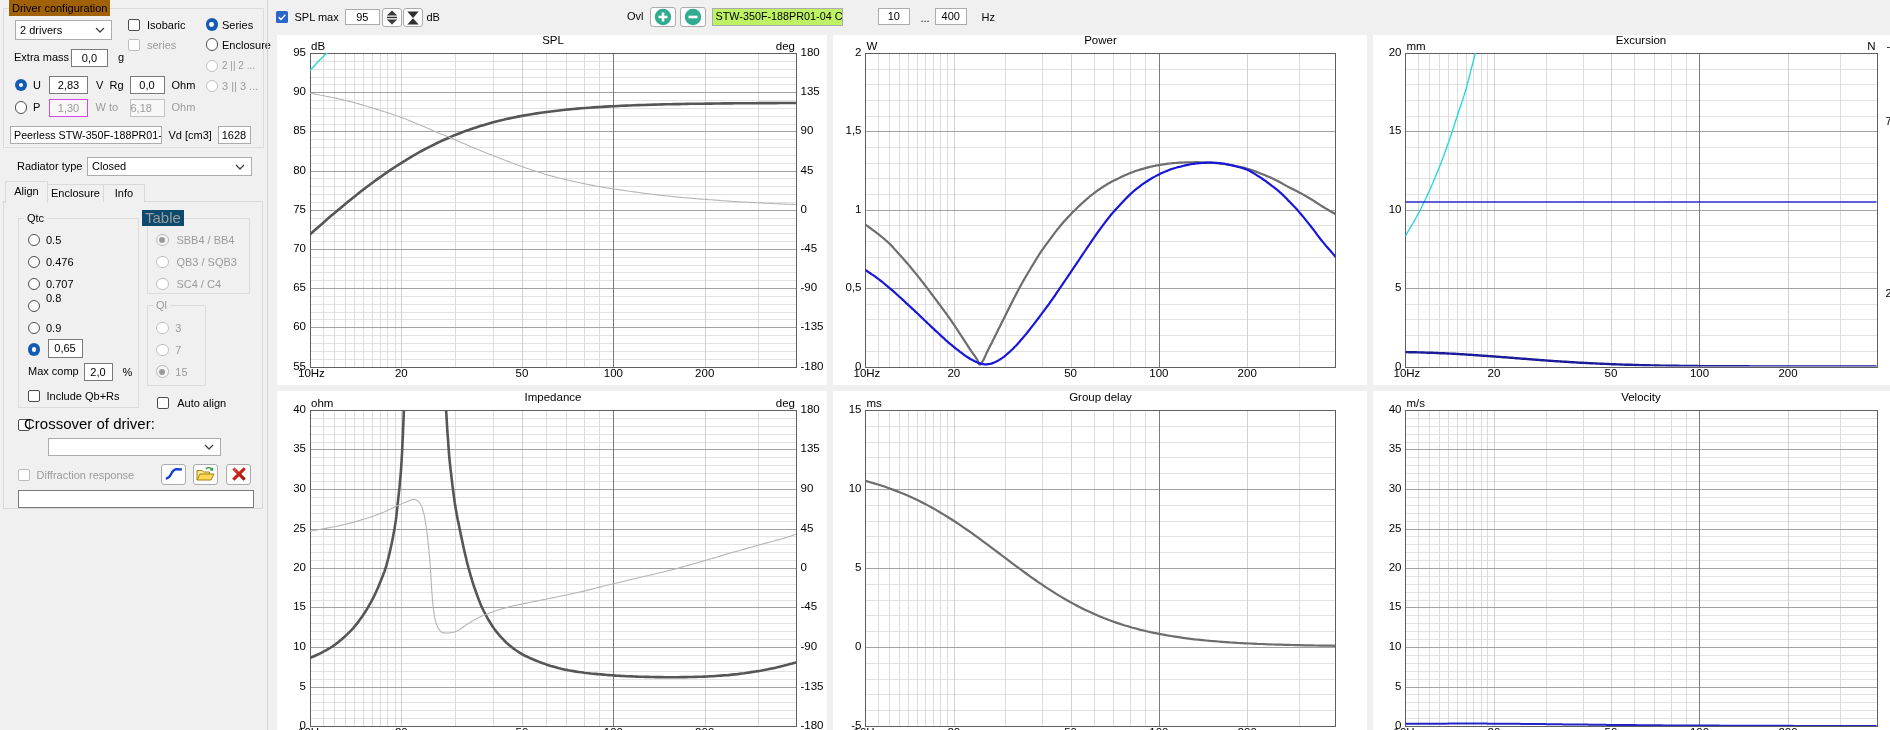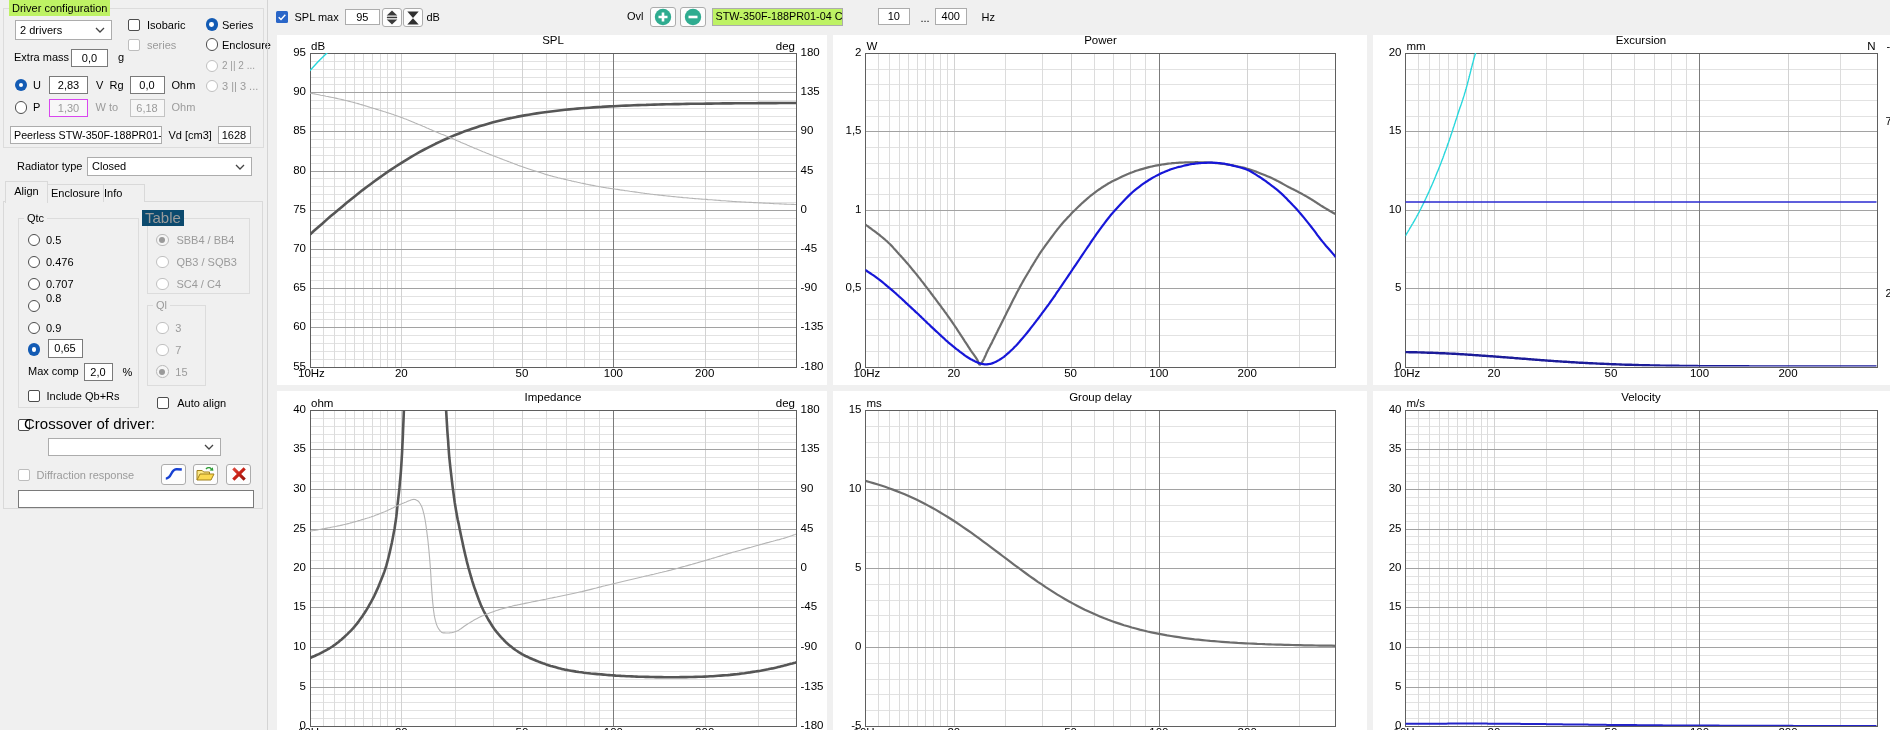--- a/index.html
+++ b/index.html
@@ -193,21 +193,21 @@
       <text x="28.5" y="258.5" text-anchor="end" font-size="11.5" fill="#000">10</text>
       <text x="28.5" y="298.5" text-anchor="end" font-size="11.5" fill="#000">5</text>
       <text x="28.5" y="337.5" text-anchor="end" font-size="11.5" fill="#000">0</text>
       <text x="20.5" y="345.0" text-anchor="start" font-size="11.5" fill="#000">10Hz</text>
       <text x="121.0" y="345.0" text-anchor="middle" font-size="11.5" fill="#000">20</text>
       <text x="238.0" y="345.0" text-anchor="middle" font-size="11.5" fill="#000">50</text>
       <text x="326.5" y="345.0" text-anchor="middle" font-size="11.5" fill="#000">100</text>
       <text x="415.0" y="345.0" text-anchor="middle" font-size="11.5" fill="#000">200</text>
     </svg>
 <div class="ab" style="left:3px;top:8px;width:259px;height:138px;border:1px solid #dcdcdc"></div>
-<div class="ab" style="left:9px;top:0px;height:16px;line-height:16px;background:#bef264;padding:0 3px;font-size:11px;color:#000">Driver configuration</div>
+<div class="ab" style="left:9px;top:0px;height:16px;line-height:16px;background:#a16207;padding:0 3px;font-size:11px;color:#000">Driver configuration</div>
 <div class="ab" style="left:15px;top:20px;width:91px;height:18px;background:#fff;border:1px solid #acacac;line-height:18px;font-size:11px;padding-left:4px;white-space:nowrap">2 drivers<svg width="10" height="6" viewBox="0 0 10 6" style="position:absolute;right:6px;top:50%;margin-top:-3px">
         <path d="M1 1 L5 5 L9 1" fill="none" stroke="#444" stroke-width="1.3"></path>
       </svg></div>
 <div class="ab" style="left:128px;top:18.5px;width:10px;height:10px;border:1px solid #4d4d4d;border-radius:2px;background:#fff"></div>
 <div class="ab" style="left:147px;top:16.5px;height:16px;line-height:16px;font-size:11px;color:#000;white-space:nowrap">Isobaric</div>
 <div class="ab" style="left:205.5px;top:18.2px;width:12.6px;height:12.6px;border-radius:50%;background:#135bb4"></div>
 <div class="ab" style="left:209.4px;top:22.1px;width:4.8px;height:4.8px;border-radius:50%;background:#fff"></div>
 <div class="ab" style="left:222px;top:16.5px;height:16px;line-height:16px;font-size:11px;color:#000;white-space:nowrap">Series</div>
 <div class="ab" style="left:128px;top:38.5px;width:10px;height:10px;border:1px solid #bdbdbd;border-radius:2px;background:#fff"></div>
 <div class="ab" style="left:147px;top:36.5px;height:16px;line-height:16px;font-size:11px;color:#9b9b9b;white-space:nowrap">series</div>
@@ -225,32 +225,32 @@
 <div class="ab" style="left:96px;top:77px;height:16px;line-height:16px;font-size:11px;color:#000;white-space:nowrap">V</div>
 <div class="ab" style="left:109.5px;top:77px;height:16px;line-height:16px;font-size:11px;color:#000;white-space:nowrap">Rg</div>
 <div class="ab" style="left:129.5px;top:76px;width:33px;height:16px;background:#fff;border:1px solid #7a7a7a;text-align:center;line-height:16px;font-size:11px;color:#000;white-space:nowrap;overflow:hidden">0,0</div>
 <div class="ab" style="left:171.5px;top:77px;height:16px;line-height:16px;font-size:11px;color:#000;white-space:nowrap">Ohm</div>
 <div class="ab" style="left:205.5px;top:79.9px;width:10.6px;height:10.6px;border-radius:50%;border:1px solid #c0c0c0;background:#fff"></div>
 <div class="ab" style="left:222px;top:78.2px;height:16px;line-height:16px;font-size:11px;color:#9b9b9b;white-space:nowrap">3 || 3 ...</div>
 <div class="ab" style="left:14.7px;top:101.0px;width:10.6px;height:10.6px;border-radius:50%;border:1px solid #4d4d4d;background:#fff"></div>
 <div class="ab" style="left:33px;top:99.3px;height:16px;line-height:16px;font-size:11px;color:#000;white-space:nowrap">P</div>
 <div class="ab" style="left:49px;top:98.5px;width:37px;height:16px;background:#f7f7f7;border:1px solid #d946ef;text-align:center;line-height:16px;font-size:11px;color:#9b9b9b;white-space:nowrap;overflow:hidden">1,30</div>
 <div class="ab" style="left:95.5px;top:99.3px;height:16px;line-height:16px;font-size:11px;color:#9b9b9b;white-space:nowrap">W to</div>
-<div class="ab" style="left:129.5px;top:98.5px;width:33px;height:16px;background:#f7f7f7;border:1px solid #c3c3c3;text-align:center;line-height:16px;font-size:11px;color:#9b9b9b;white-space:nowrap;overflow:hidden">6,18</div>
+<div class="ab" style="left:129.5px;top:98.5px;width:33px;height:16px;background:#f7f7f7;border:1px solid #c3c3c3;line-height:16px;font-size:11px;color:#9b9b9b;white-space:nowrap;overflow:hidden">6,18</div>
 <div class="ab" style="left:171.5px;top:99.3px;height:16px;line-height:16px;font-size:11px;color:#9b9b9b;white-space:nowrap">Ohm</div>
 <div class="ab" style="left:10px;top:125.5px;width:147px;height:16px;background:#fdfdfd;border:1px solid #acacac;text-align:left;padding-left:3px;line-height:16px;font-size:10.7px;color:#000;white-space:nowrap;overflow:hidden">Peerless STW-350F-188PR01-</div>
 <div class="ab" style="left:168.5px;top:126.5px;height:16px;line-height:16px;font-size:11px;color:#000;white-space:nowrap">Vd [cm3]</div>
 <div class="ab" style="left:217.5px;top:125.5px;width:31px;height:16px;background:#fdfdfd;border:1px solid #acacac;text-align:center;line-height:16px;font-size:11px;color:#000;white-space:nowrap;overflow:hidden">1628</div>
 <div class="ab" style="left:17px;top:158.3px;height:16px;line-height:16px;font-size:11px;color:#000;white-space:nowrap">Radiator type</div>
 <div class="ab" style="left:87px;top:157px;width:159px;height:17px;background:#fff;border:1px solid #acacac;line-height:17px;font-size:11px;padding-left:4px;white-space:nowrap">Closed<svg width="10" height="6" viewBox="0 0 10 6" style="position:absolute;right:6px;top:50%;margin-top:-3px">
         <path d="M1 1 L5 5 L9 1" fill="none" stroke="#444" stroke-width="1.3"></path>
       </svg></div>
 <div class="ab" style="left:3px;top:201px;width:258px;height:306px;border:1px solid #d9d9d9"></div>
 <div class="ab" style="left:46px;top:184px;width:57px;height:17px;border:1px solid #d9d9d9;border-bottom:none;background:#f0f0f0;text-align:center;line-height:17px;font-size:11px">Enclosure</div>
-<div class="ab" style="left:103px;top:184px;width:40px;height:17px;border:1px solid #d9d9d9;border-bottom:none;background:#f0f0f0;line-height:17px;font-size:11px">Info</div>
+<div class="ab" style="left:103px;top:184px;width:40px;height:17px;border:1px solid #d9d9d9;border-bottom:none;background:#f0f0f0;text-align:center;line-height:17px;font-size:11px">Info</div>
 <div class="ab" style="left:5px;top:181px;width:41px;height:21px;border:1px solid #d9d9d9;border-bottom:none;background:#f0f0f0;text-align:center;line-height:19px;font-size:11px">Align</div>
 <div class="ab" style="left:18px;top:217.5px;width:119px;height:188.5px;border:1px solid #dcdcdc"></div>
 <div class="ab" style="left:24px;top:209.5px;height:16px;line-height:16px;background:#f0f0f0;padding:0 3px;font-size:11px;color:#000">Qtc</div>
 <div class="ab" style="left:147px;top:217.5px;width:100.5px;height:74.5px;border:1px solid #dcdcdc"></div>
 <div class="ab" style="left:142px;top:209.5px;height:16px;line-height:16px;background:#0c4a6e;padding:0 3px;font-size:15px;color:#9b9b9b">Table</div>
 <div class="ab" style="left:27.599999999999998px;top:233.89999999999998px;width:10.6px;height:10.6px;border-radius:50%;border:1px solid #4d4d4d;background:#fff"></div>
 <div class="ab" style="left:46px;top:232.2px;height:16px;line-height:16px;font-size:11px;color:#000;white-space:nowrap">0.5</div>
 <div class="ab" style="left:27.599999999999998px;top:255.8px;width:10.6px;height:10.6px;border-radius:50%;border:1px solid #4d4d4d;background:#fff"></div>
 <div class="ab" style="left:46px;top:254.10000000000002px;height:16px;line-height:16px;font-size:11px;color:#000;white-space:nowrap">0.476</div>
 <div class="ab" style="left:27.599999999999998px;top:277.7px;width:10.6px;height:10.6px;border-radius:50%;border:1px solid #4d4d4d;background:#fff"></div>

